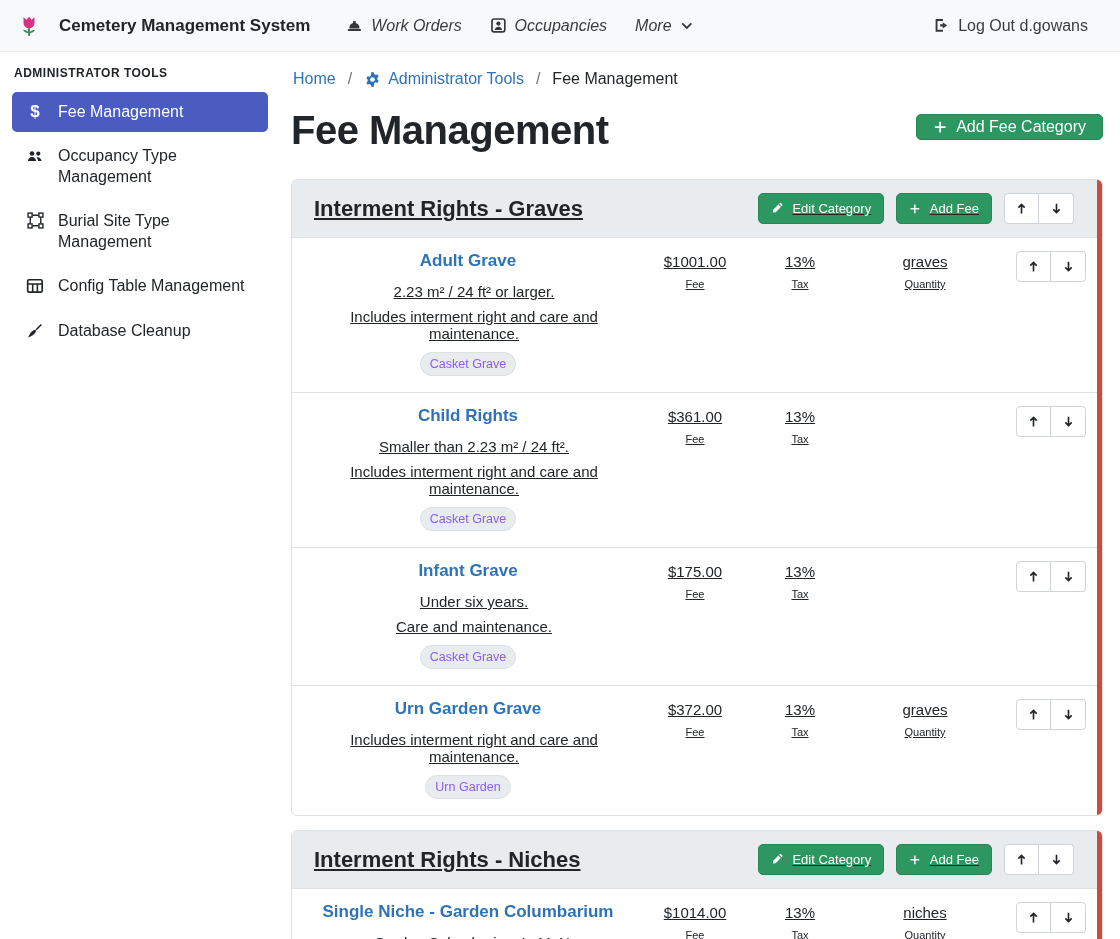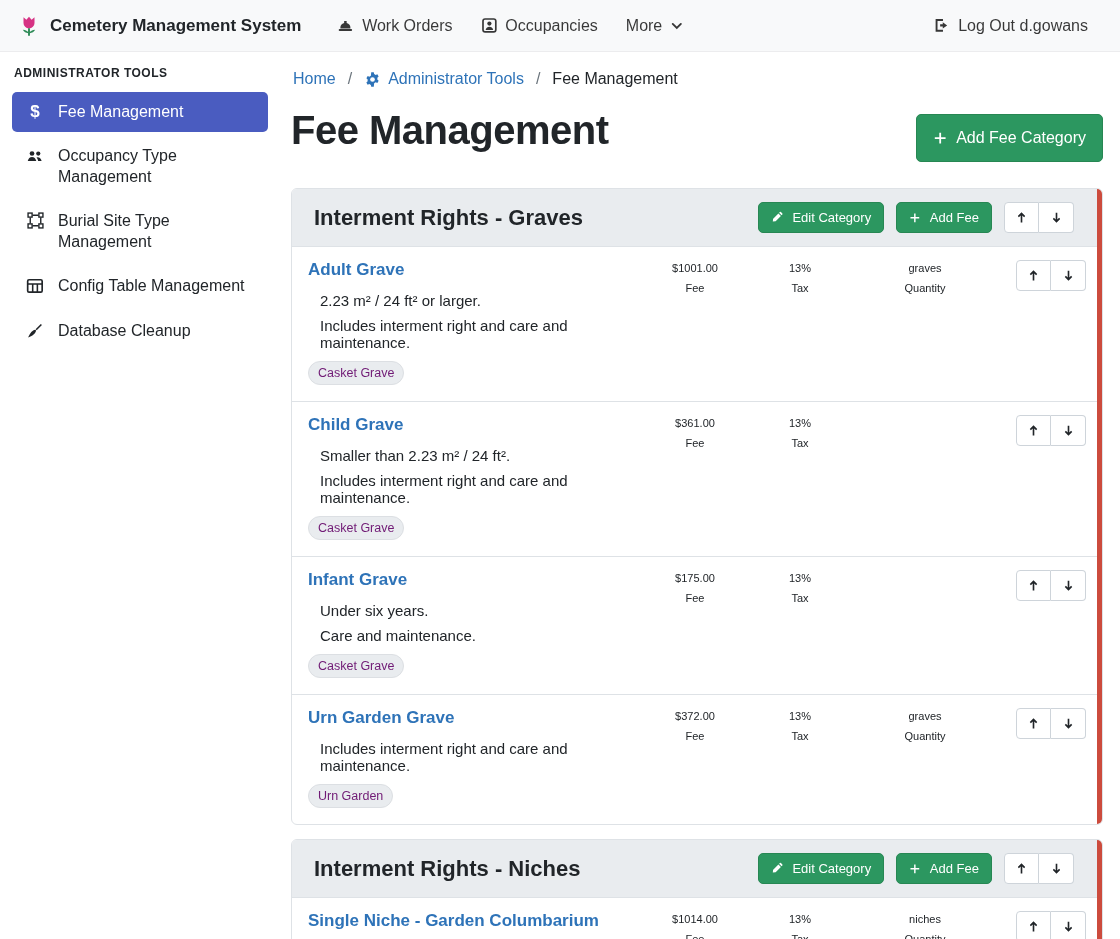--- a/index.html
+++ b/index.html
@@ -10,23 +10,23 @@
   }
   .icon { display: inline-flex; align-items: center; justify-content: center; line-height: 1; }
   .icon svg { display: block; }
 
   
   .navbar {
     display: flex; align-items: center; height: 52px;
     background: var(--navbar-bg); border-bottom: 1px solid #ececee;
     padding: 0 18px; gap: 6px;
   }
-  .brand { display: flex; align-items: center; gap: 10px; font-weight: 700; font-size: 17px; color: #212529; text-decoration: none; cursor: pointer; }
+  .brand { display: flex; align-items: center; gap: 19px; font-weight: 700; font-size: 17px; color: #212529; text-decoration: none; cursor: pointer; }
   .brand-icon { font-size: 22px; }
-  .nav-items { display: flex; align-items: flex-start; margin-left: 16px; }
+  .nav-items { display: flex; align-items: flex-start; margin-left: 16px; font-style: italic; }
   .nav-link {
     display: flex; align-items: center; gap: 8px; padding: 8px 14px;
     font-size: 16px; color: rgba(0,0,0,.78); text-decoration: none; cursor: pointer;
   }
   .navbar-spacer { flex: 1; }
 
   
   .layout { display: flex; align-items: flex-start; }
   .sidebar { width: 280px; flex-shrink: 0; padding: 14px 12px 0 12px; }
   .sidebar-heading { font-size: 12px; font-weight: 700; letter-spacing: .5px; color: #212529; margin: 0 2px 12px 2px; }
@@ -48,27 +48,27 @@
   .gear { font-size: 17px; color: var(--link); }
 
   
   .title-row { display: flex; justify-content: space-between; align-items: flex-start; margin-bottom: 26px; }
   .page-title { font-size: 40px; font-weight: 600; letter-spacing: -.5px; }
   .btn-green {
     display: inline-flex; align-items: center; gap: 9px;
     background: var(--green); border: 1px solid var(--green-border); color: #fff;
     border-radius: 5px; cursor: pointer; font-family: inherit;
   }
-  .btn-lg { font-size: 16px; padding: 14px 16px; margin-top: 6px; }
+  .btn-lg { font-size: 16px; padding: 3px 16px; margin-top: 6px; }
   .btn-sm { font-size: 13px; padding: 7px 12px; }
 
   
   .card {
     position: relative; border: 1px solid var(--border); border-radius: 6px;
-    margin-bottom: 14px; overflow: hidden; background: #fff;
+    margin-bottom: 14px; overflow: hidden; background: #fff; text-decoration: underline;
   }
   .card-scrollbar { position: absolute; top: 0; right: 0; width: 5px; height: 100%; background: var(--scrollbar); }
   .card-header {
     display: flex; align-items: center; gap: 14px;
     background: var(--card-header-bg); padding: 13px 20px 13px 22px;
   }
   .card-title { font-size: 22px; font-weight: 600; }
   .header-actions { display: flex; align-items: center; gap: 12px; margin-left: auto; padding-right: 8px; }
 
   .btn-group { display: inline-flex; }
@@ -77,30 +77,30 @@
     cursor: pointer; font-size: 13px; color: #212529;
     display: inline-flex; align-items: center; justify-content: center;
   }
   .btn-group .btn-arrow:first-child { border-radius: 4px 0 0 4px; }
   .btn-group .btn-arrow:last-child { border-radius: 0 4px 4px 0; border-left: none; }
 
   .fee-row {
     display: grid; grid-template-columns: minmax(0,1fr) 110px 100px 150px 86px;
     align-items: start; padding: 13px 16px 16px 16px; border-top: 1px solid var(--border);
   }
-  .fee-info { padding-right: 12px; }
+  .fee-info { padding-right: 12px; text-align: center; }
   .fee-name { display: inline-block; color: var(--link); font-weight: 700; font-size: 17px; text-decoration: none; cursor: pointer; margin-bottom: 4px; }
   .fee-desc { font-size: 15px; margin-top: 8px; color: #212529; margin-left: 12px; }
   .tag {
     display: inline-block; margin-top: 10px; padding: 4px 9px;
     background: var(--tag-bg); border: 1px solid #dcdfe3; border-radius: 12px;
-    font-size: 12.5px; color: #701a75;
+    font-size: 12.5px; color: #8b5cf6;
   }
   .fee-col { text-align: center; padding-top: 2px; }
-  .fee-col .val { font-size: 11px; text-align: center; }
+  .fee-col .val { font-size: 15px; text-align: center; }
   .fee-col .lbl { margin-top: 8px; font-size: 11px; }
   .fee-row .btn-group { justify-self: end; }
 </style>
 </head>
 <body>
 
 <nav class="navbar">
   <a class="brand">
     <span class="icon brand-icon">
         <svg viewBox="0 0 16 16" width="1em" height="1em">
@@ -299,21 +299,21 @@
               <button class="btn-arrow">
                 <span class="icon">
                   <svg viewBox="0 0 16 16" width="1em" height="1em" fill="currentColor">
                     <path d="M8 14.4L3.4 9.8l1.4-1.4L7 10.6V2h2v8.6l2.2-2.2 1.4 1.4z"></path>
                   </svg>
                 </span>
               </button>
             </div>
           </div>
           <div class="fee-row">
-            <div class="fee-info"><a class="fee-name">Child Grave</a><p class="fee-desc">Smaller than 2.23 m² / 24 ft².</p><p class="fee-desc">Includes interment right and care and maintenance.</p><span class="tag">Casket Grave</span></div>
+            <div class="fee-info"><a class="fee-name">Child Rights</a><p class="fee-desc">Smaller than 2.23 m² / 24 ft².</p><p class="fee-desc">Includes interment right and care and maintenance.</p><span class="tag">Casket Grave</span></div>
             <div class="fee-col">
               <div class="val">$361.00</div>
               <div class="lbl">Fee</div>
             </div>
             <div class="fee-col">
               <div class="val">13%</div>
               <div class="lbl">Tax</div>
             </div>
             <div class="fee-col"></div>
             <div class="btn-group">

